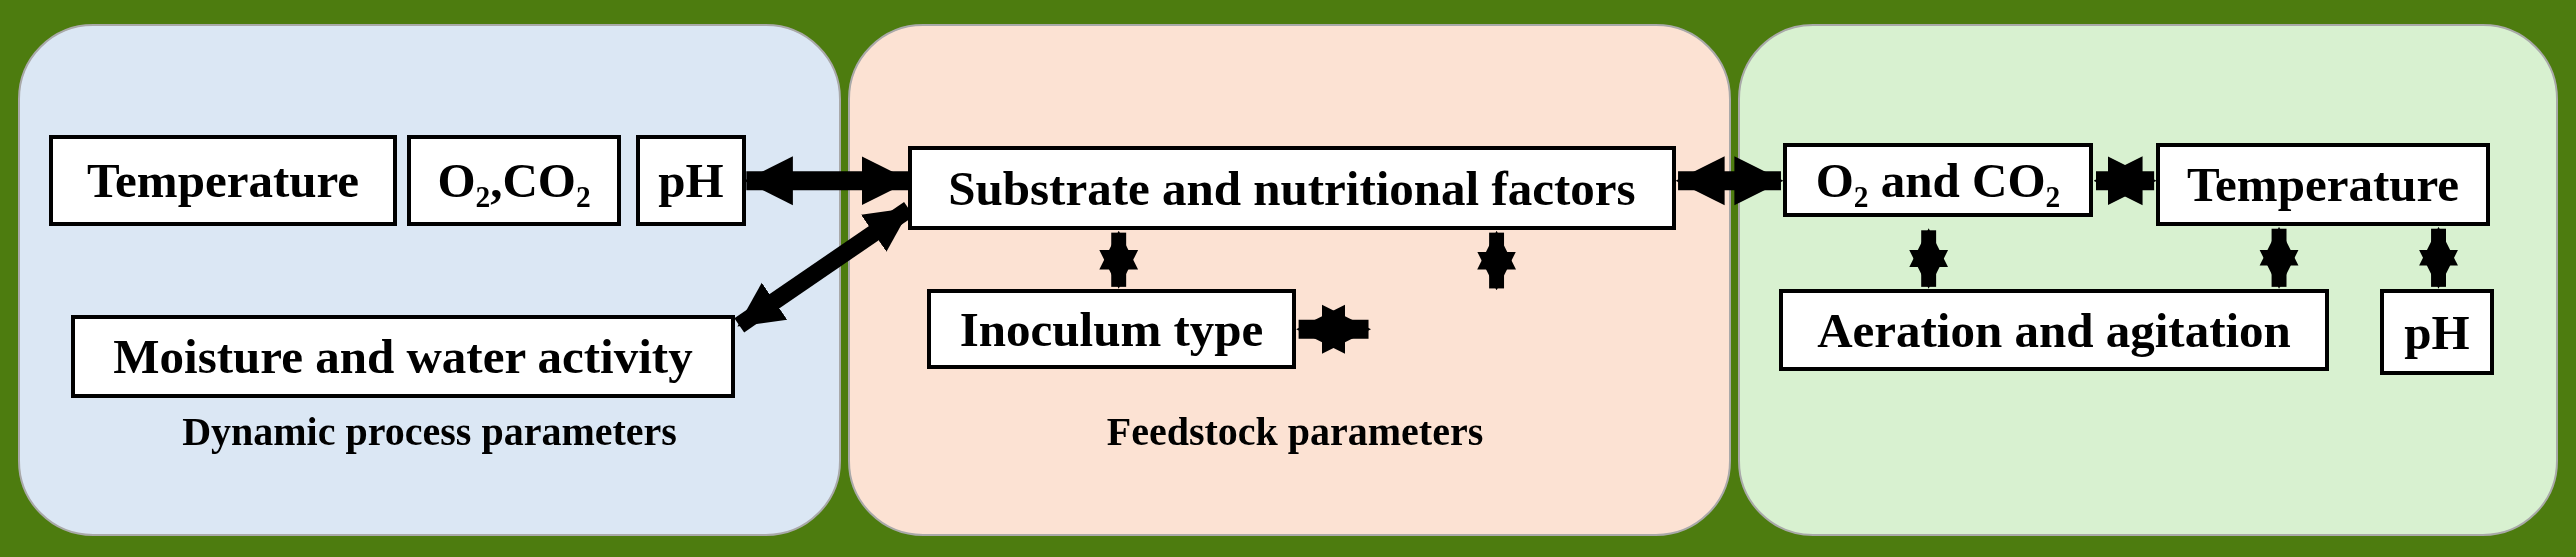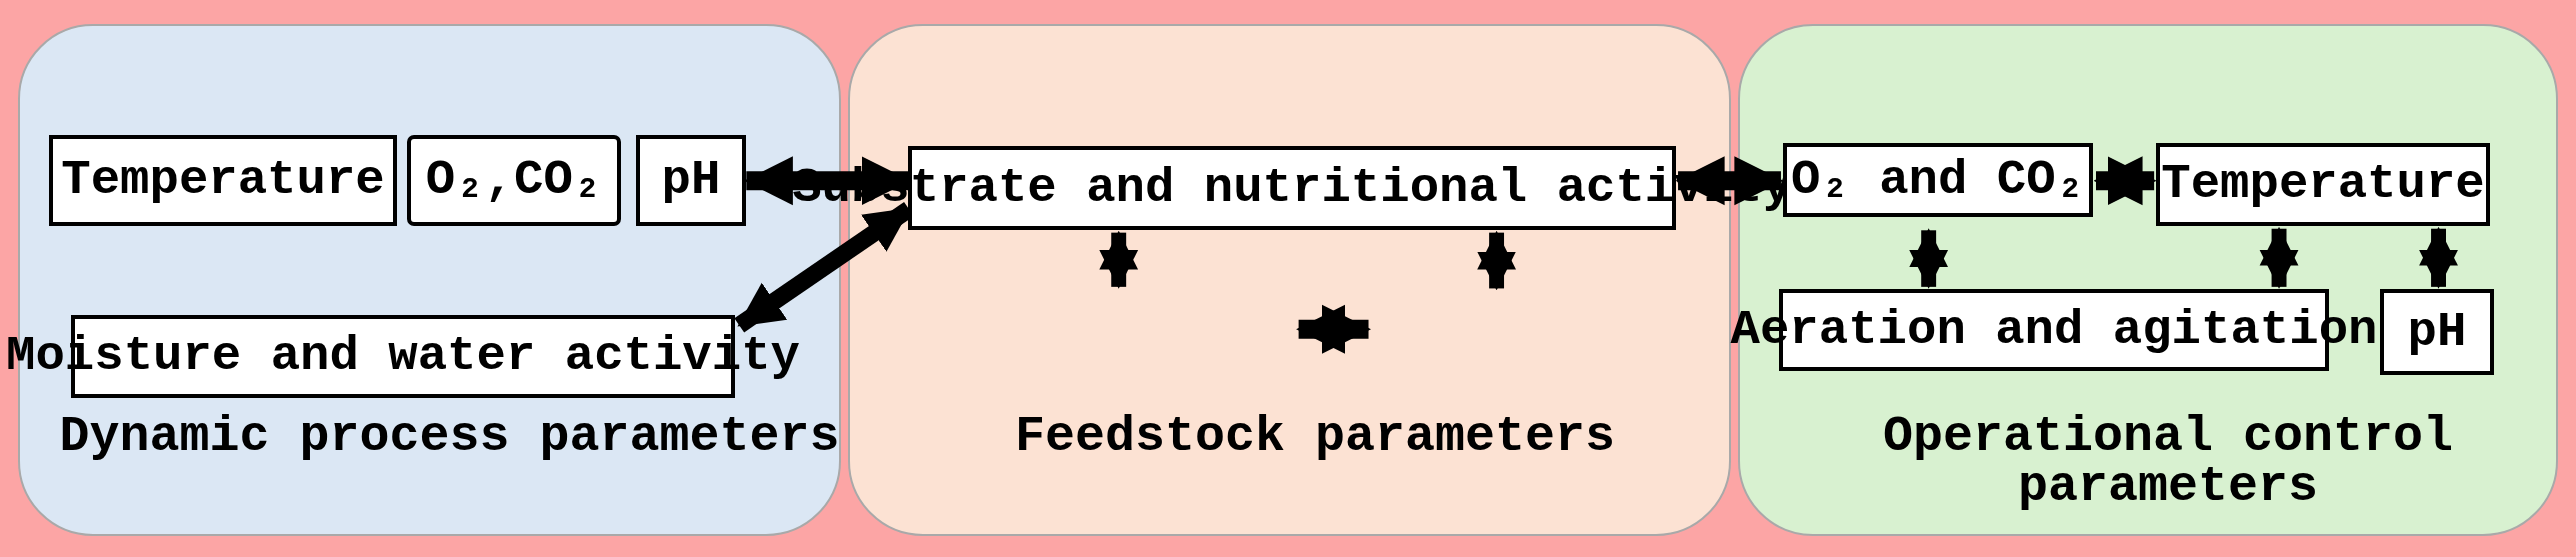--- a/index.html
+++ b/index.html
@@ -1,18 +1,18 @@
 <!DOCTYPE html>
 <html style="font-size:12.6px"><head>
 <meta charset="utf-8">
 <style>
   html,body{margin:0;padding:0;background:#ffffff;}
   #canvas{
-    position:relative;width:2576px;height:558px;background:#fca5a5;
-    font-family:Liberation Mono, monospace;font-weight:bold;color:#000;
+    position:relative;width:2576px;height:558px;background:#4d7c0f;
+    font-family:Liberation Serif, serif;font-weight:bold;color:#000;
     overflow:hidden;
   }
   .panel{
     position:absolute;top:23.6px;height:512px;box-sizing:border-box;
     border:2.4px solid #a9a9a9;border-radius:75px;z-index:1;
   }
   #p-dynamic{left:18px;width:823px;}
   #p-feedstock{left:848px;width:883px;}
   #p-operational{left:1738px;width:820px;}
 
@@ -22,33 +22,33 @@
   .w22{stroke-width:22px;}
   .w19{stroke-width:19px;}
   #arrows path.head{fill:#000000;}
 
   .box{
     position:absolute;box-sizing:border-box;background:#ffffff;border:4.7px solid #000000;
     display:flex;align-items:center;justify-content:center;
     font-size:49px;line-height:1;white-space:nowrap;z-index:3;
   }
   #b-temp1{left:49px;top:135px;width:348px;height:91px;}
-  #b-o2co2{left:407px;top:135px;width:214px;height:91px;border-radius:7px;}
+  #b-o2co2{left:407px;top:135px;width:214px;height:91px;}
   #b-ph1{left:636px;top:135px;width:110px;height:91px;}
   #b-moisture{left:71px;top:277px;width:664px;height:83px;margin-top:38px;}
   #b-substrate{left:908px;top:146px;width:768px;height:84px;}
   #b-inoculum{left:927px;top:289px;width:369px;height:80px;}
   #b-particle{left:1371px;top:291px;width:310px;height:82px;}
   #b-o2andco2{left:1783px;top:143px;width:310px;height:74px;}
   #b-temp2{left:2156px;top:143px;width:334px;height:83px;}
   #b-aeration{left:1779px;top:289px;width:550px;height:82px;}
   #b-ph2{left:2380px;top:289px;width:114px;height:86px;}
 
   .plabel{
-    position:absolute;z-index:3;text-align:center;font-size:50px;line-height:1;padding-left:20px;
+    position:absolute;z-index:3;text-align:center;font-size:40px;line-height:1;
   }
   #l-dynamic{left:18px;top:412px;width:823px;}
   #l-feedstock{left:848px;top:412px;width:894px;}
   #l-operational{left:1738px;top:412px;width:820px;}
 </style>
 </head>
 <body>
 
 <div id="canvas">
 
@@ -72,25 +72,25 @@
     <line class="arr w19" x1="2455" y1="293" x2="2455" y2="365" marker-start="url(#ah)" marker-end="url(#ah)"></line>
     <line class="arr w19" x1="2901" y1="291" x2="2901" y2="365" marker-start="url(#ah)" marker-end="url(#ah)"></line>
     <line class="arr w19" x1="3104" y1="291" x2="3104" y2="365" marker-start="url(#ah)" marker-end="url(#ah)"></line>
   </svg>
 
   <div class="box" id="b-temp1">Temperature</div>
   <div class="box" id="b-o2co2">O₂,CO₂</div>
   <div class="box" id="b-ph1">pH</div>
   <div class="box" id="b-moisture">Moisture and water activity</div>
 
-  <div class="box" id="b-substrate">Substrate and nutritional activity</div>
+  <div class="box" id="b-substrate">Substrate and nutritional factors</div>
+  <div class="box" id="b-inoculum">Inoculum type</div>
 
   <div class="box" id="b-o2andco2">O₂ and CO₂</div>
   <div class="box" id="b-temp2">Temperature</div>
   <div class="box" id="b-aeration">Aeration and agitation</div>
   <div class="box" id="b-ph2">pH</div>
 
   <div class="plabel" id="l-dynamic">Dynamic process parameters</div>
   <div class="plabel" id="l-feedstock">Feedstock parameters</div>
-  <div class="plabel" id="l-operational">Operational control parameters</div>
 
 </div>
 
 
 </body></html>

